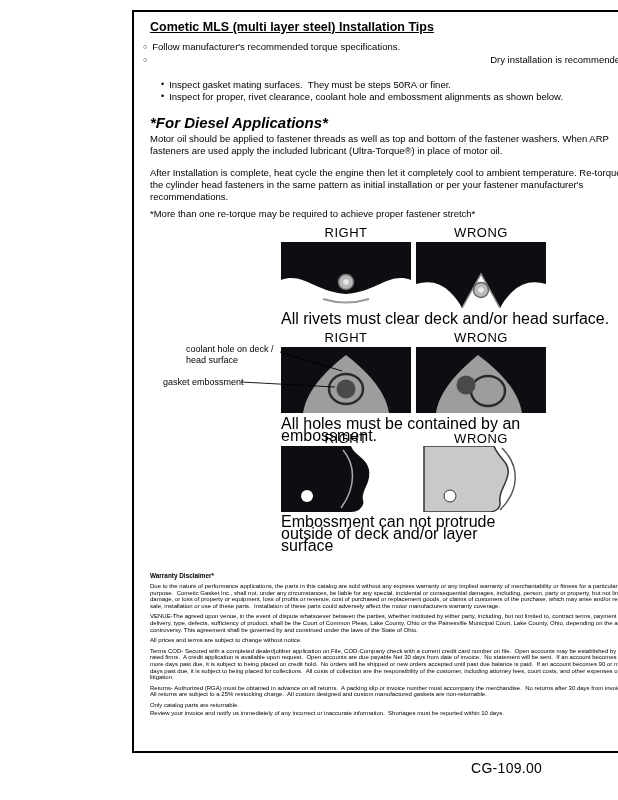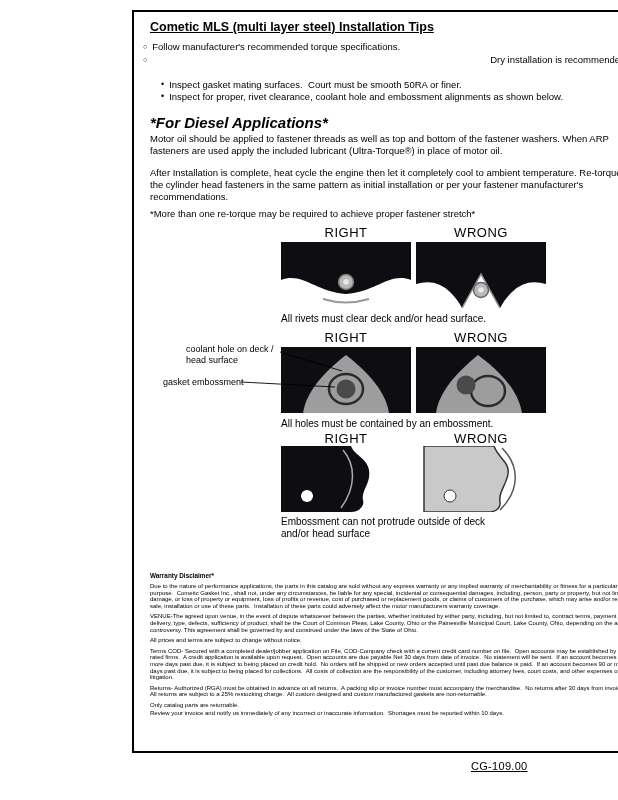--- a/index.html
+++ b/index.html
@@ -16,48 +16,48 @@
   }
   .bullet { position:absolute; display:flex; gap:5px; align-items:flex-start; width:485px; font-size:9.5px; line-height:11.5px; }
   .b-open { font-size:7px; line-height:11.5px; }
   .b-fill { font-size:9px; line-height:11.5px; }
   .b-text { white-space:pre-wrap; }
   .h2 { position:absolute; font-size:15px; font-weight:bold; white-space:nowrap;font-style:italic; }
   .para { position:absolute; font-size:9.5px; line-height:12px; white-space:pre-wrap; }
   .collabel { position:absolute; width:130px; text-align:center; font-size:13px; letter-spacing:0.5px; }
   .panel { position:absolute; width:130px; height:66px; }
   .panel svg { display:block; }
-  .caption { position:absolute; font-size:10px; line-height:12px; }
+  .caption { position:absolute; font-size:16px; line-height:12px; }
   .ann { position:absolute; font-size:9px; line-height:10.5px; }
   .leaders { position:absolute; left:0; top:0; width:618px; height:800px; pointer-events:none; }
   .legal { position:absolute; left:106px; top:572px; width:491px; }
   .legal h3 { font-size:6.4px; font-weight:bold; }
   .legal p { font-size:6px; line-height:6.6px; margin-top:4px; white-space:pre-wrap; }
   .legal p.tight { margin-top:1px; }
-  .footer-code { position:absolute; left:427px; top:760px; font-size:11px; letter-spacing:0.3px;text-decoration:underline; }
+  .footer-code { position:absolute; left:427px; top:760px; font-size:14px; letter-spacing:0.3px; }
 </style>
 </head>
 <body>
 
 <div class="page">
   <div class="frame"></div>
 
   <h1 class="title">Cometic MLS (multi layer steel) Installation Tips</h1>
 
   <div class="bullet" style="left:99px; top:41px;">
     <span class="b-open">○</span>
     <span class="b-text">Follow manufacturer's recommended torque specifications.</span>
   </div>
   <div class="bullet" style="left:99px; top:54px;justify-content:space-between;">
     <span class="b-open">○</span>
     <span class="b-text">Dry installation is recommended.</span>
   </div>
   <div class="bullet" style="left:117px; top:79px;">
     <span class="b-fill">•</span>
-    <span class="b-text">Inspect gasket mating surfaces.  Court must be smooth 50RA or finer.</span>
+    <span class="b-text">Inspect gasket mating surfaces.  They must be steps 50RA or finer.</span>
   </div>
   <div class="bullet" style="left:117px; top:91px;">
     <span class="b-fill">•</span>
     <span class="b-text">Inspect for proper, rivet clearance, coolant hole and embossment alignments as shown below.</span>
   </div>
 
   <h2 class="h2" style="left:106px; top:114px;">*For Diesel Applications*</h2>
   <p class="para" style="left:106px; top:133px; width:482px;">Motor oil should be applied to fastener threads as well as top and bottom of the fastener washers. When ARP fasteners are used apply the included lubricant (Ultra-Torque®) in place of motor oil.</p>
   <p class="para" style="left:106px; top:167px; width:476px;">After Installation is complete, heat cycle the engine then let it completely cool to ambient temperature. Re-torque the cylinder head fasteners in the same pattern as initial installation or per your fastener manufacturer's recommendations.</p>
   <p class="para" style="left:106px; top:208px; width:482px;">*More than one re-torque may be required to achieve proper fastener stretch*</p>
@@ -123,21 +123,21 @@
     </svg>
   </div>
   <div class="panel" style="left:372px; top:446px;">
     <svg width="130" height="66" viewBox="0 0 130 66">
       <rect width="130" height="66" fill="#ffffff"></rect>
       <path d="M8,0 L78,0 C82,12 94,16 92,28 C90,40 82,46 84,56 C85,62 80,66 72,66 L8,66 Z" fill="#c9c9c9" stroke="#333333" stroke-width="1.5"></path>
       <path d="M86,2 C104,20 104,44 84,64" stroke="#555555" stroke-width="1.5" fill="none"></path>
       <circle cx="34" cy="50" r="6" fill="#ffffff" stroke="#333333" stroke-width="1"></circle>
     </svg>
   </div>
-  <div class="caption" style="left:237px; top:516px; width:228px;">Embossment can not protrude outside of deck and/or head surface</div>
+  <div class="caption" style="left:237px; top:516px; width:228px;">Embossment can not protrude outside of deck and/or layer surface</div>
 
   <svg class="leaders">
     <line x1="236" y1="352" x2="298" y2="371" stroke="#000" stroke-width="0.9"></line>
     <line x1="197" y1="382" x2="291" y2="387" stroke="#000" stroke-width="0.9"></line>
   </svg>
 
   <div class="legal">
     <h3>Warranty Disclaimer*</h3>
     <p>Due to the nature of performance applications, the parts in this catalog are sold without any express warranty or any implied warranty of merchantability or fitness for a particular purpose.  Cometic Gasket Inc., shall not, under any circumstances, be liable for any special, incidental or consequential damages, including, person, party or property, but not limited to, damage, or loss of property or equipment, loss of profits or revenue, cost of purchased or replacement goods, or claims of customers of the purchase, which may arise and/or result from sale, installation or use of these parts.  Installation of these parts could adversely affect the motor manufacturers warranty coverage.</p>
     <p>VENUE-The agreed upon venue, in the event of dispute whatsoever between the parties, whether instituted by either party, including, but not limited to, contract terms, payment terms, delivery, type, defects, sufficiency of product, shall be the Court of Common Pleas, Lake County, Ohio or the Painesville Municipal Court, Lake County, Ohio, depending on the amount in controversy. This agreement shall be governed by and construed under the laws of the State of Ohio.</p>

